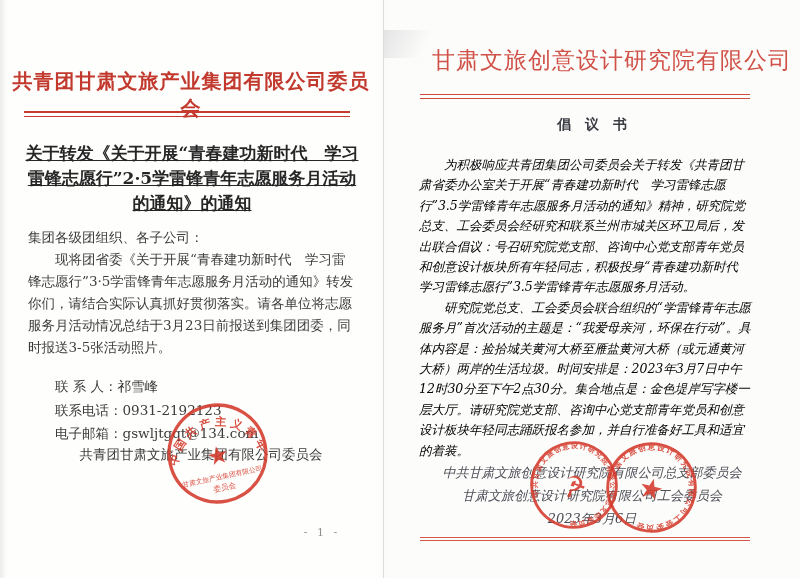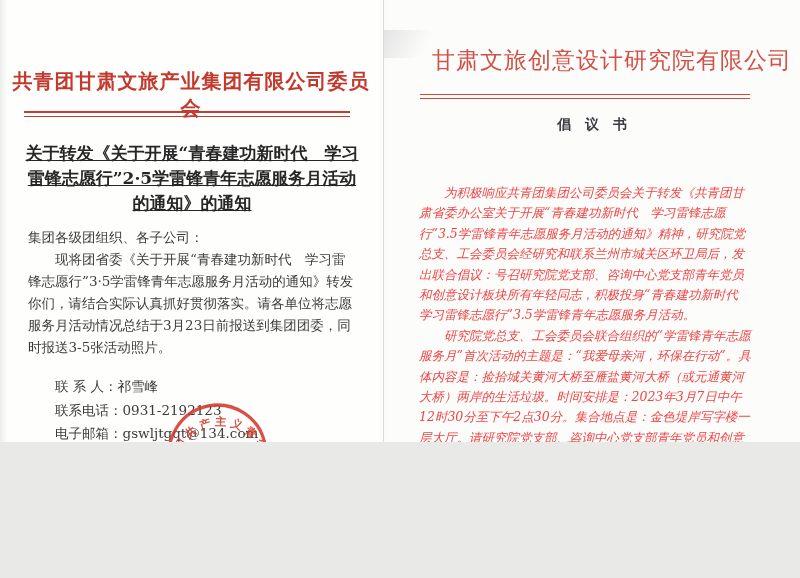--- a/index.html
+++ b/index.html
@@ -1,16 +1,16 @@
 <!DOCTYPE html>
 <html><head>
 <meta charset="utf-8">
 <style>
   html,body{margin:0;padding:0;background:#e9e9e7;}
-  .canvas{position:relative;width:800px;height:442px;margin:0 auto;background:#fbfbf9;overflow:hidden;
+  .canvas{position:relative;width:800px;height:578px;margin:0 auto;background:#fbfbf9;overflow:hidden;
           font-family:"DejaVu Serif","Liberation Serif",serif;}
   .page{position:absolute;top:0;height:578px;background:#fdfdfc;}
   .page-left{left:0;width:383px;background:#fefefd;}
   .page-right{left:384px;width:416px;background:#fcfcfb;}
   .fold{position:absolute;left:383px;top:0;width:1px;height:578px;background:#dcdcd8;
         box-shadow:-2px 0 4px rgba(0,0,0,0.05),2px 0 4px rgba(0,0,0,0.04);}
   .edge-shade{position:absolute;left:0;top:0;width:7px;height:578px;
         background:linear-gradient(90deg,rgba(0,0,0,0.07),rgba(0,0,0,0));}
   .corner-shade{position:absolute;left:0;top:30px;width:58px;height:28px;
         background:linear-gradient(115deg,rgba(120,120,125,0.18),rgba(120,120,125,0) 70%);}
@@ -35,21 +35,21 @@
   .l-pagenum{position:absolute;top:526px;left:287px;width:70px;text-align:center;
           font-size:11px;color:#8f8f8f;letter-spacing:3px;}
 
   
   .r-org{position:absolute;top:45px;left:8px;width:400px;text-align:right;
          font-size:23px;font-weight:normal;color:#d05147;letter-spacing:1px;}
   .r-rule{top:94px;left:36px;width:330px;border-top:1.5px solid #cf4a3e;border-bottom:1.5px solid #cf4a3e;height:3px;}
   .r-title{position:absolute;top:116px;left:18px;width:380px;text-align:center;
            font-size:14px;font-weight:bold;color:#3b3c44;}
   .r-body{position:absolute;top:155px;left:35px;width:336px;font-size:12.5px;
-          line-height:20.4px;color:#ef4444;font-style:italic;margin-top:28px;}
+          line-height:20.4px;color:#000000;font-style:italic;}
   .r-body p{margin:0;text-indent:2em;}
   .r-sign{position:absolute;top:461px;left:18px;width:380px;text-align:center;
           font-size:13px;line-height:23px;color:#4c4d56;font-style:italic;}
   .r-rule-bottom{position:absolute;top:537px;left:36px;width:330px;height:2px;
           border-top:1.2px solid #d4564a;border-bottom:1.2px solid #d4564a;}
 
   
   .seal{position:absolute;opacity:0.88;}
   .seal-left-doc{top:402px;left:166px;width:103px;height:103px;transform:rotate(-12deg);}
   .seal-party{top:440px;left:145px;width:90px;height:90px;transform:rotate(-18deg);}

